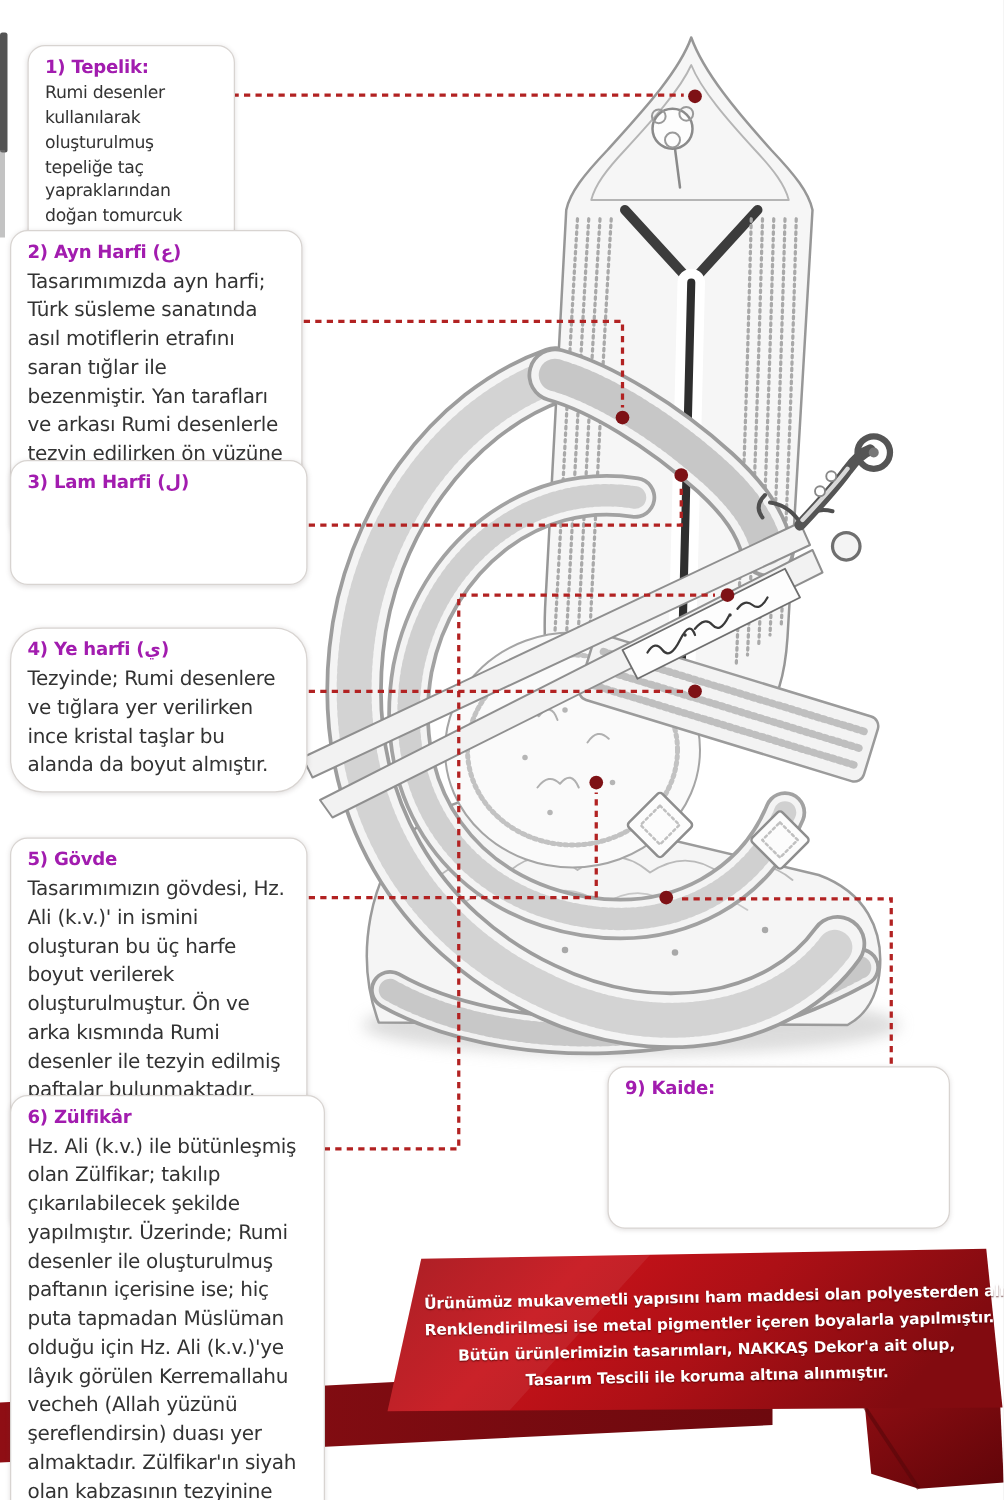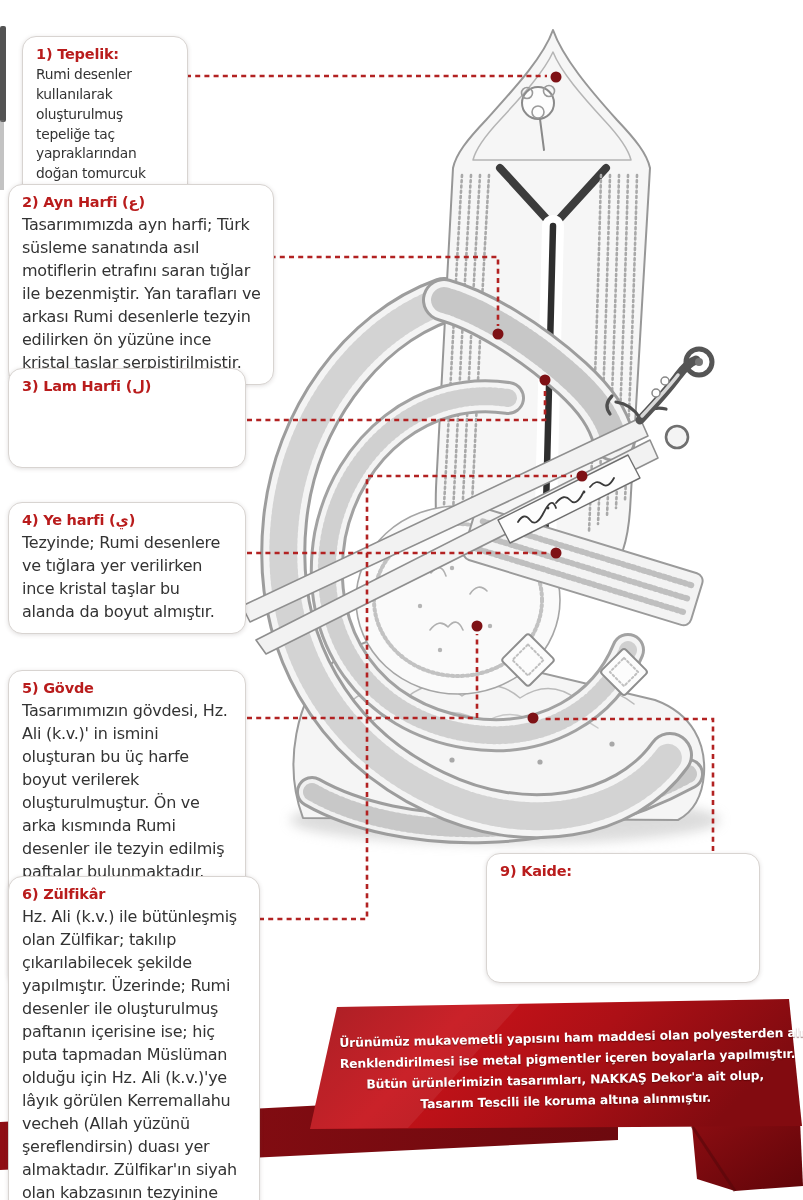--- a/index.html
+++ b/index.html
@@ -9,21 +9,21 @@
     font-family:"DejaVu Sans", sans-serif;
   }
   svg.art{position:absolute;left:0;top:0;z-index:1;}
   .callout{
     position:absolute;z-index:5;background:#ffffff;
     border:1.5px solid #d8d4d1;border-radius:14px;
     padding:9px 11px 10px 13px;box-sizing:border-box;
     box-shadow:0 1px 4px rgba(90,80,75,.18);
   }
   .co-title{
-    color:#b91c1c;font-weight:bold;font-size:14.5px;margin:0 0 3px 0;
+    color:#a21caf;font-weight:bold;font-size:14.5px;margin:0 0 3px 0;
     letter-spacing:-.2px;
   }
   .co-body{
     color:#333333;font-size:16px;line-height:1.44;letter-spacing:-.25px;
   }
   .c1 .co-body{font-size:13.8px;}
   .banner-text{
     position:absolute;left:340px;top:1028px;width:450px;z-index:6;
     transform:rotate(-1.3deg);text-align:center;color:#ffffff;
     font-weight:bold;font-size:12.3px;line-height:1.72;letter-spacing:-.1px;
@@ -196,30 +196,30 @@
       <path d="M 337,1007 L 520,1004 L 408,1128 L 310,1129 Z" fill="#ffffff" opacity="0.07"></path>
       <text x="80" y="1192" font-size="136" font-weight="bold" font-family="'DejaVu Serif', serif" fill="#bb1116" stroke="#ffffff" stroke-width="11" paint-order="stroke">?</text>
     </g>
   </svg>
 
   <div class="callout c1" style="left:22px;top:36px;width:166px;min-height:130px;">
     <div class="co-title">1) Tepelik:</div>
     <div class="co-body">Rumi desenler kullanılarak oluşturulmuş tepeliğe taç yapraklarından doğan tomurcuk formu verilmiştir</div>
   </div>
 
-  <div class="callout c2" style="left:8px;top:184px;width:266px;min-height:148px;">
+  <div class="callout c2" style="left:8px;top:184px;width:234px;min-height:148px;">
     <div class="co-title">2) Ayn Harfi (ع)</div>
     <div class="co-body">Tasarımımızda ayn harfi; Türk süsleme sanatında asıl motiflerin etrafını saran tığlar ile bezenmiştir. Yan tarafları ve arkası Rumi desenlerle tezyin edilirken ön yüzüne ince kristal taşlar serpiştirilmiştir.</div>
   </div>
 
   <div class="callout c3" style="left:8px;top:368px;width:238px;min-height:100px;">
     <div class="co-title">3) Lam Harfi (ل)</div>
   </div>
 
-  <div class="callout c4" style="left:8px;top:502px;width:238px;min-height:104px;">
+  <div class="callout c4" style="left:8px;top:502px;width:238px;min-height:104px;border-radius:26px;">
     <div class="co-title">4) Ye harfi (ي)</div>
     <div class="co-body">Tezyinde; Rumi desenlere ve tığlara yer verilirken ince kristal taşlar bu alanda da boyut almıştır.</div>
   </div>
 
   <div class="callout c5" style="left:8px;top:642px;width:238px;min-height:182px;margin-top:28px;">
     <div class="co-title">5) Gövde</div>
     <div class="co-body">Tasarımımızın gövdesi, Hz. Ali (k.v.)' in ismini oluşturan bu üç harfe boyut verilerek oluşturulmuştur. Ön ve arka kısmında Rumi desenler ile tezyin edilmiş paftalar bulunmaktadır. Tığlar burada da kullanılırken, kristal taşların kazandırdığı ışıltı devam etmektedir.</div>
   </div>
 
   <div class="callout c6" style="left:8px;top:860px;width:252px;min-height:226px;margin-top:16px;">

